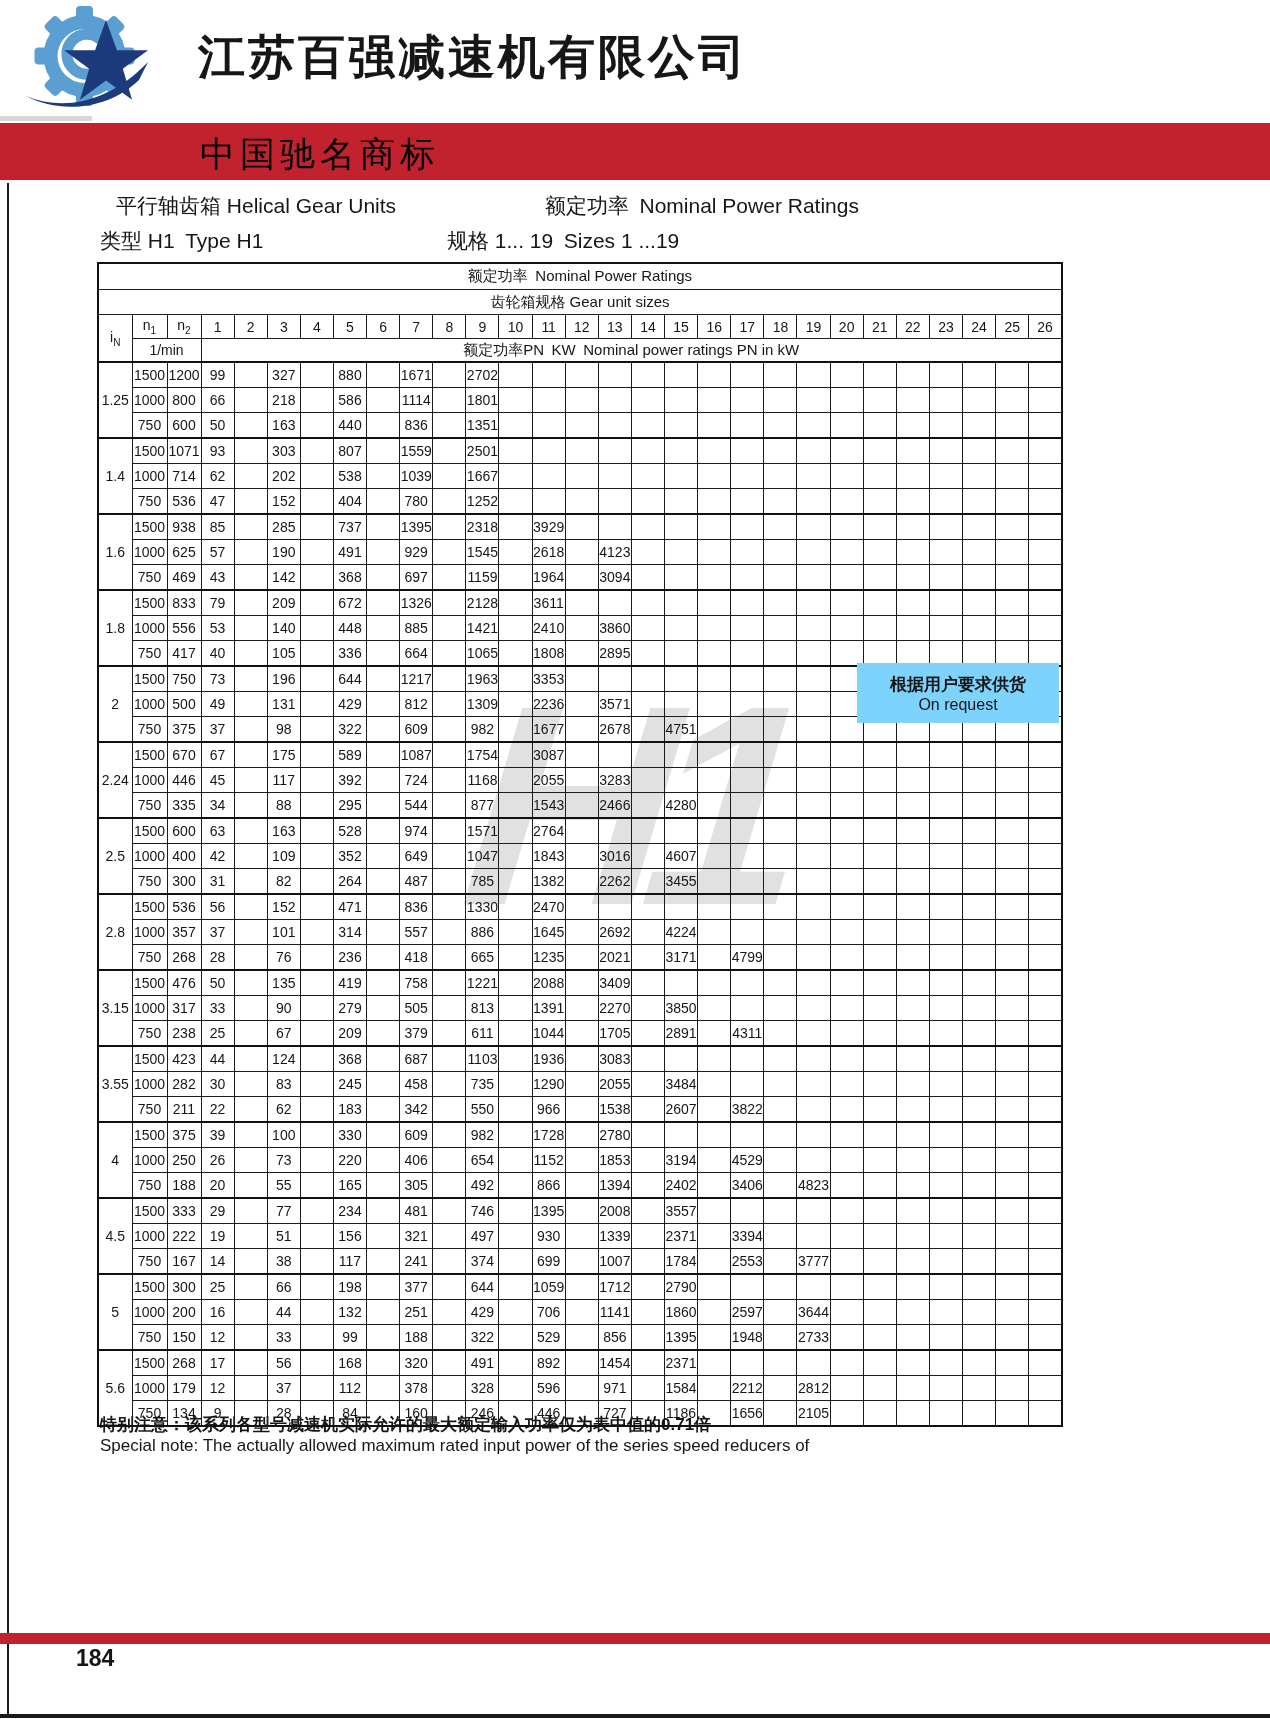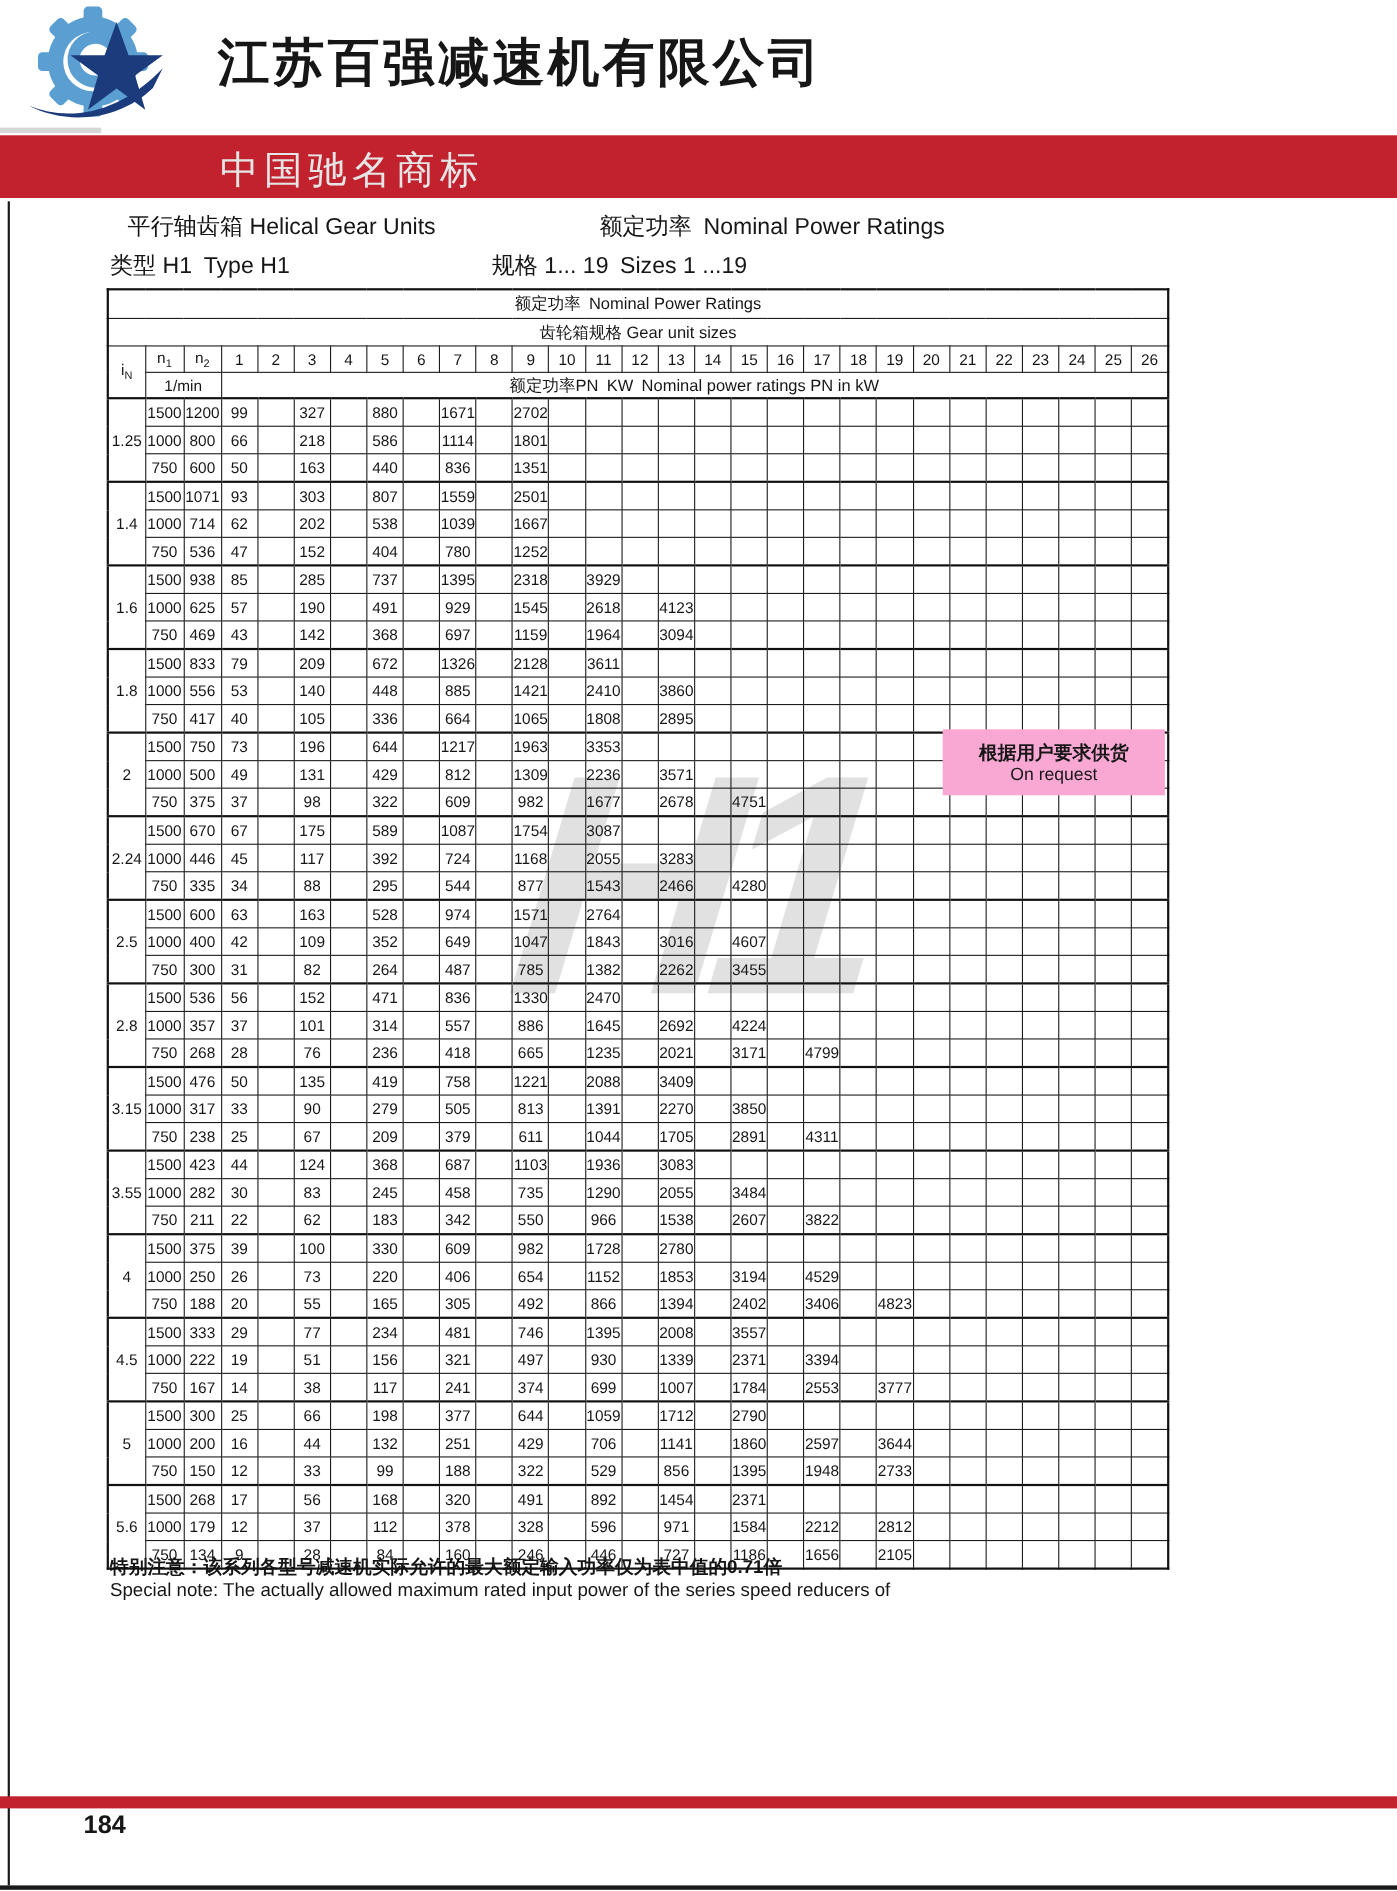--- a/index.html
+++ b/index.html
@@ -5,21 +5,21 @@
   html,body{margin:0;padding:0}
   body{
     width:1270px;height:1719px;position:relative;background:#ffffff;
     font-family:"Liberation Sans","DejaVu Sans",sans-serif;color:#161616;overflow:hidden;
   }
   
   .logo{position:absolute;left:12px;top:4px;width:175px;height:114px}
   .company{position:absolute;left:198px;top:26px;font-size:47px;font-weight:700;letter-spacing:3px;white-space:nowrap}
   .graynotch{position:absolute;left:0;top:116px;width:92px;height:5px;background:#d7d7d7}
   .banner{position:absolute;left:0;top:123px;width:1270px;height:57px;background:#C2222E}
-  .banner-text{position:absolute;left:200px;top:8px;font-size:35px;color:#e5e5e5;letter-spacing:5px;white-space:nowrap}
+  .banner-text{position:absolute;left:200px;top:8px;font-size:35px;color:#000000;letter-spacing:5px;white-space:nowrap}
   
   .leftline{position:absolute;left:7px;top:183px;width:2px;height:1531px;background:#1a1a1a}
   .bottomline{position:absolute;left:0;top:1714px;width:1270px;height:4px;background:#1a1a1a}
   .redbar{position:absolute;left:0;top:1633px;width:1270px;height:11px;background:#C2222E}
   .pagenum{position:absolute;left:76px;top:1645px;font-size:23px;font-weight:700}
   
   .t-line{position:absolute;white-space:nowrap;font-size:21px;font-weight:500}
   .tl1l{left:116px;top:192px}
   .tl1r{left:545px;top:192px}
   .tl2l{left:100px;top:227px}
@@ -44,21 +44,21 @@
   tr.group-start td{border-top:2px solid #111}
   sub{font-size:10px}
   
   .watermark{
     position:absolute;z-index:1;left:372px;top:408px;line-height:0.95;
     font-size:285px;font-style:italic;font-weight:bold;color:#c9c9c9;opacity:.55;
     letter-spacing:-26px;transform:skewX(-6deg);pointer-events:none;
   }
   
   .onrequest{
-    position:absolute;z-index:3;left:760px;top:401px;width:202px;height:60px;background:#f9a8d4;
+    position:absolute;z-index:3;left:760px;top:401px;width:202px;height:60px;background:#7dd3fc;
     display:flex;flex-direction:column;justify-content:center;align-items:center;
   }
   .onrequest .zh{font-size:17px;font-weight:600}
   .onrequest .en{font-size:16px}
   
   .footnotes{position:absolute;left:100px;top:1414px;width:840px}
   .fn-line{font-size:17px;line-height:21px;white-space:nowrap}
   .fn-line .en{font-size:16.5px}
   .fn-bullet{display:inline-block;margin-right:8px}
   .fn2{font-weight:600}

